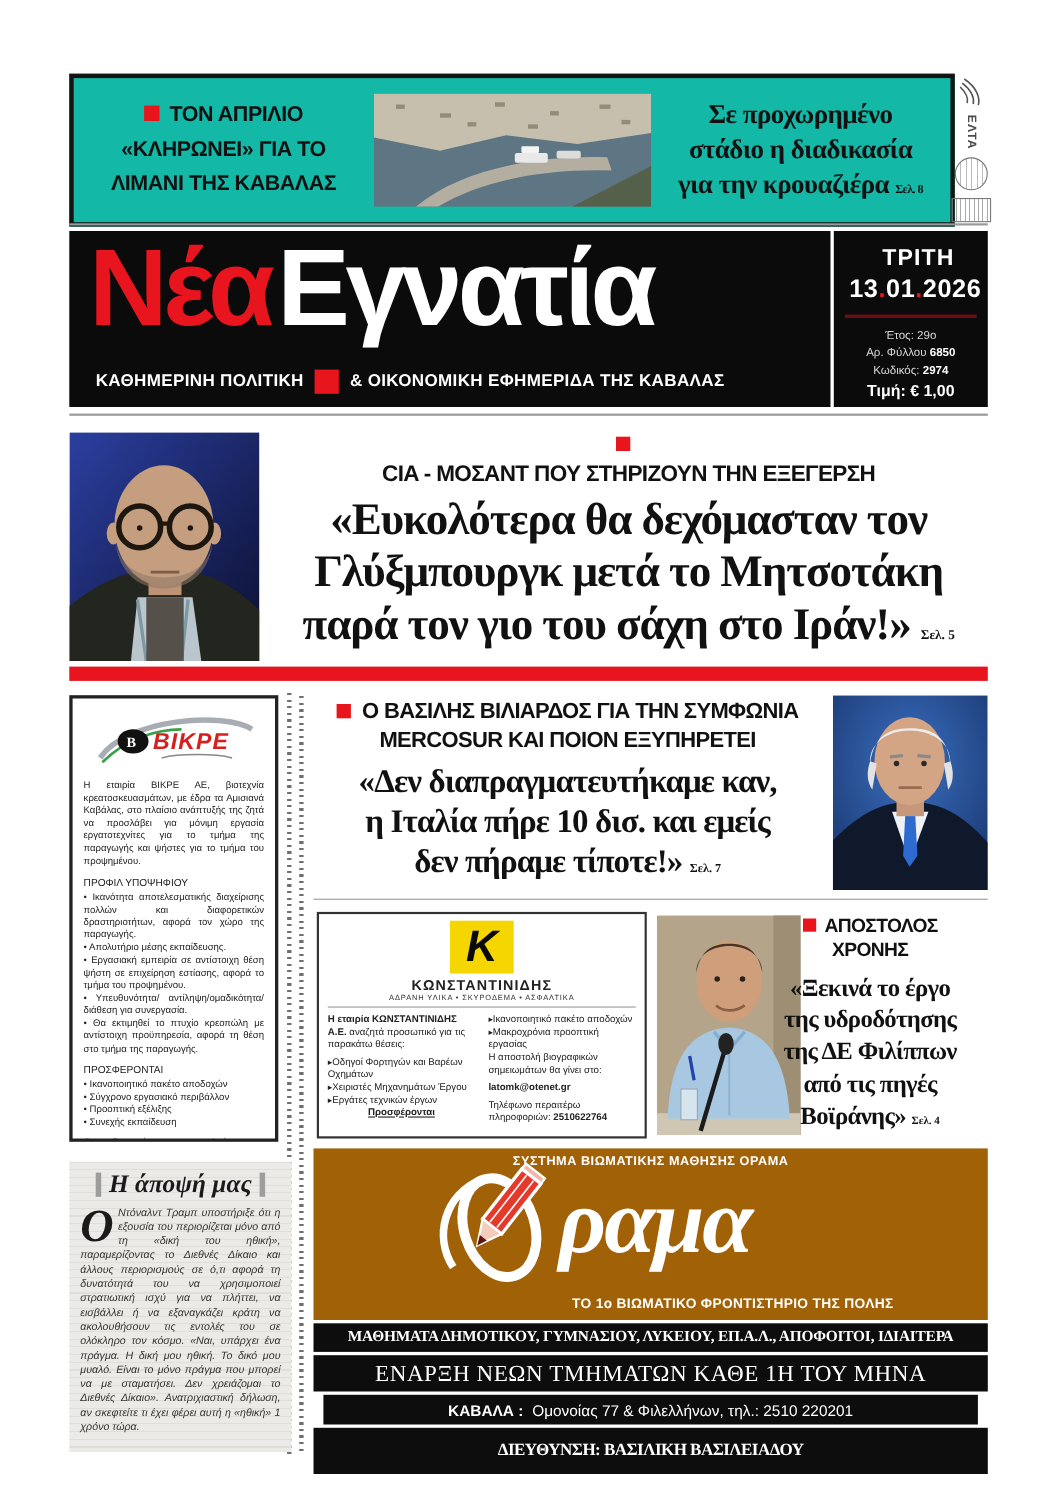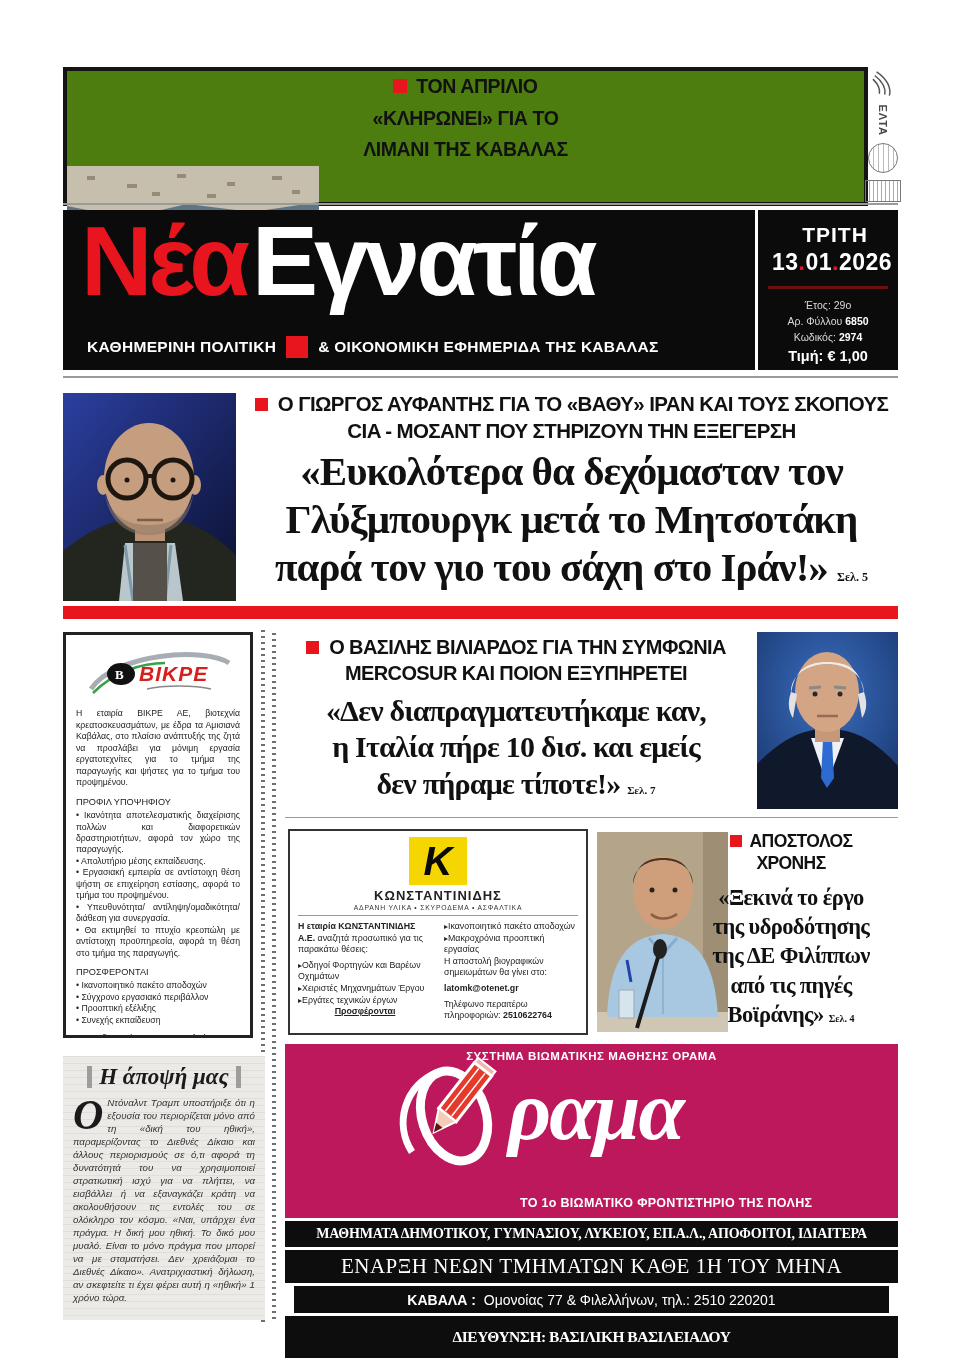--- a/index.html
+++ b/index.html
@@ -2,22 +2,22 @@
 <html><head>
 <meta charset="utf-8">
 <style>
   html,body{margin:0;padding:0;background:#fff;}
   .page{position:relative;width:960px;height:1358px;background:#fff;overflow:hidden;
         font-family:"Liberation Sans",sans-serif;color:#111;}
   .abs{position:absolute;}
   .sq{display:inline-block;width:13px;height:13px;background:#e8151d;vertical-align:baseline;}
 
   
-  .banner{left:63px;top:67px;width:797px;height:131px;border:4px solid #141414;background:#4d7c0f;
-          display:flex;align-items:stretch;flex-direction:column;}
+  .banner{left:63px;top:67px;width:797px;height:131px;border:4px solid #141414;background:#14b8a6;
+          display:flex;align-items:stretch;}
   .banner-left{flex:1;display:flex;flex-direction:column;justify-content:center;text-align:center;
                font-weight:700;font-size:19.5px;line-height:1.62;letter-spacing:-0.4px;}
   .banner-left .sq{width:14px;height:14px;margin-right:9px;}
   .banner-photo{width:252px;display:flex;align-items:center;justify-content:center;}
   .banner-right{flex:1;display:flex;flex-direction:column;justify-content:center;text-align:center;
                 font-family:"Liberation Serif",serif;font-weight:700;font-size:24.5px;line-height:1.28;
                 letter-spacing:-0.5px;}
   .pref{font-size:11px;font-weight:700;}
 
   
@@ -119,21 +119,21 @@
            padding:8px 10px;box-sizing:border-box;overflow:hidden;font-style:italic;}
   .op-title{display:flex;align-items:center;justify-content:center;gap:7px;
             font-family:"Liberation Serif",serif;font-weight:700;font-size:23px;color:#1a1a1a;}
   .op-bar{width:5px;height:22px;background:#9d9d9d;}
   .op-body{margin-top:6px;font-size:9.7px;line-height:1.34;text-align:justify;color:#333;}
   .op-drop{float:left;font-family:"Liberation Serif",serif;font-weight:700;font-size:42px;line-height:0.8;
            margin:3px 4px 0 0;color:#1a1a1a;}
 
   
   .orama{left:285px;top:1044px;width:613px;height:278px;background:#fff;}
-  .orama-red{position:relative;height:174px;background:#be185d;overflow:hidden;}
+  .orama-red{position:relative;height:156px;background:#a16207;overflow:hidden;}
   .orama-toplabel{position:absolute;left:0;right:0;top:6px;text-align:center;color:#fff;
                   font-weight:700;font-size:11.5px;letter-spacing:0.5px;}
   .orama-logo{position:absolute;left:105px;top:8px;display:flex;align-items:center;}
   .orama-word{color:#fff;font-family:"Liberation Serif",serif;font-style:italic;font-weight:700;
               font-size:84px;line-height:1;letter-spacing:-2px;margin-left:-14px;}
   .orama-sub{position:absolute;left:235px;bottom:8px;color:#fff;font-weight:700;font-size:12.5px;letter-spacing:0.3px;}
   .orow{background:#0d0d0d;color:#fff;display:flex;align-items:center;justify-content:center;margin-top:3px;}
   .orow1{height:26px;font-family:"Liberation Serif",serif;font-weight:700;font-size:14px;letter-spacing:-0.2px;}
   .orow2{height:33px;font-family:"Liberation Serif",serif;font-weight:400;font-size:21px;letter-spacing:0.5px;}
   .orow3{height:27px;margin-left:9px;margin-right:9px;font-size:14px;}
@@ -247,21 +247,21 @@
       <circle cx="110" cy="86" r="19" fill="none" stroke="#1e170f" stroke-width="5"></circle>
       <line x1="83" y1="83" x2="91" y2="83" stroke="#1e170f" stroke-width="4"></line>
       <circle cx="64" cy="87" r="2.5" fill="#20150c"></circle>
         <circle cx="110" cy="87" r="2.5" fill="#20150c"></circle>
       <line x1="74" y1="127" x2="100" y2="127" stroke="#7d5c4a" stroke-width="2.5"></line>
     </svg>
   </div>
 
   <div class="abs lead-content">
     <div class="kicker">
-      <div><span class="sq"></span><span>Ο ΓΙΩΡΓΟΣ ΑΥΦΑΝΤΗΣ ΓΙΑ ΤΟ «ΒΑΘΥ» ΙΡΑΝ ΚΑΙ ΤΟΥΣ ΣΚΟΠΟΥΣ</span></div>
+      <div><span class="sq"></span></div>
       <div>CIA - ΜΟΣΑΝΤ ΠΟΥ ΣΤΗΡΙΖΟΥΝ ΤΗΝ ΕΞΕΓΕΡΣΗ</div>
     </div>
     <div class="lead-headline">
       <div>«Ευκολότερα θα δεχόμασταν τον</div>
       <div>Γλύξμπουργκ μετά το Μητσοτάκη</div>
       <div><span>παρά τον γιο του σάχη στο Ιράν!»</span>
            <span class="pageref">Σελ. 5</span></div>
     </div>
   </div>
 

